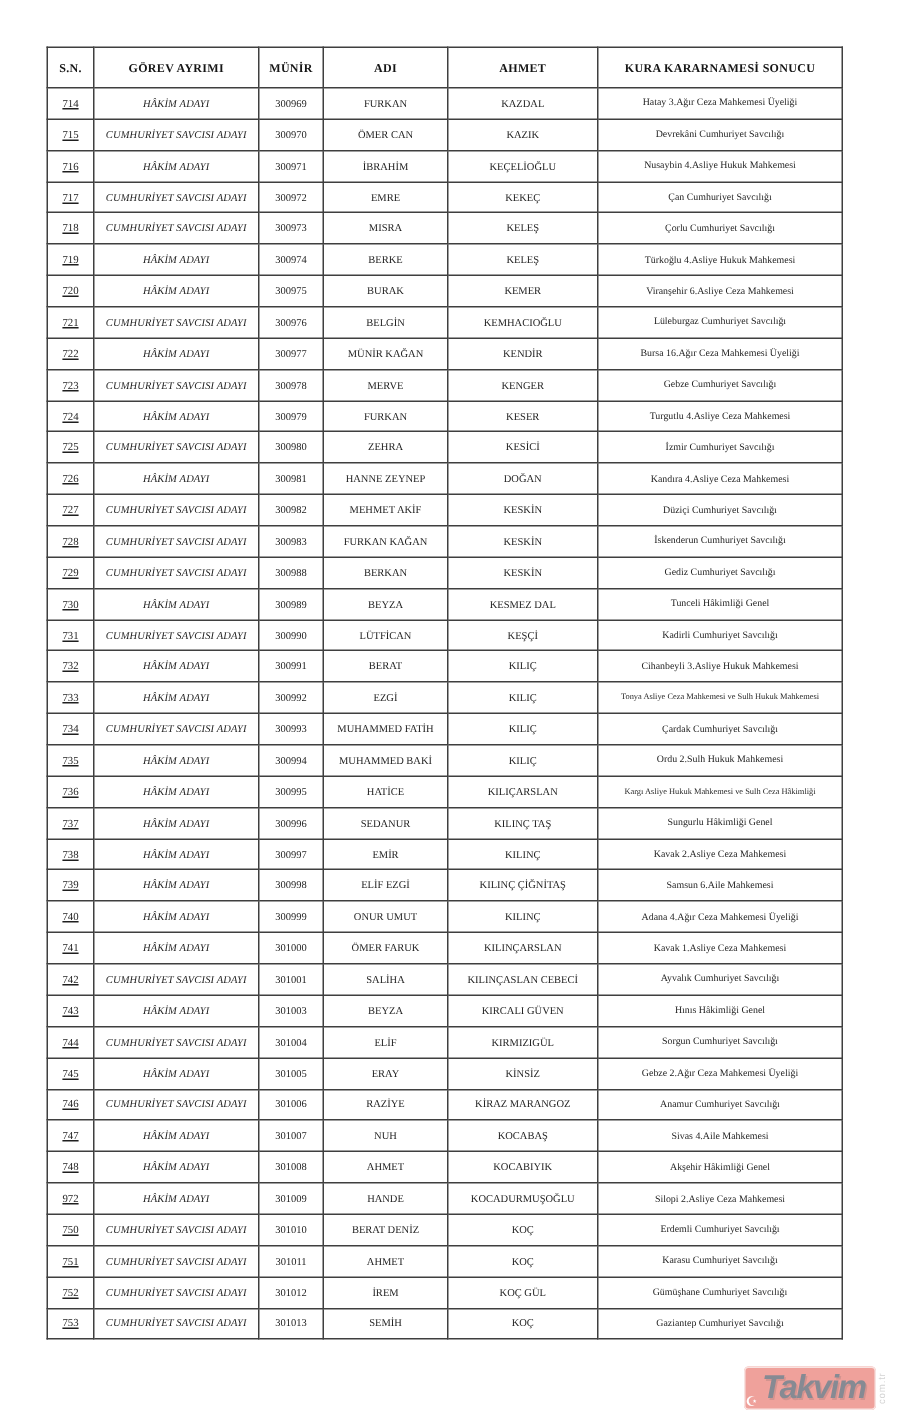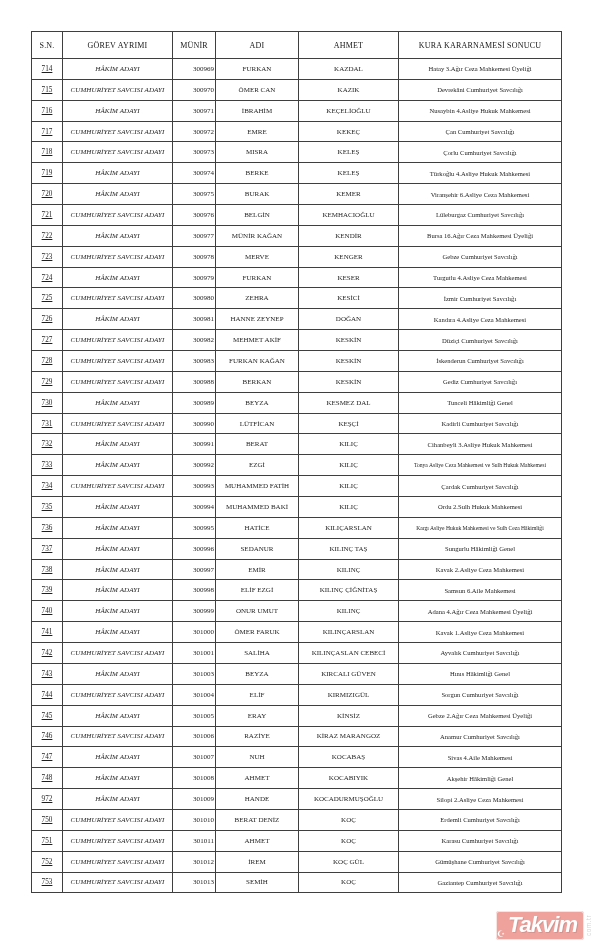--- a/index.html
+++ b/index.html
@@ -25,29 +25,29 @@
     text-align: center;
     vertical-align: middle;
     overflow: hidden;
     white-space: nowrap;
     padding: 0 1px;
     color: #1f1f1f;
   }
   .doc-table thead th {
     height: 27px;
     font-size: 8px;
-    font-weight: normal;
+    font-weight: bold;
     letter-spacing: 0.2px;
     color: #161616;
   }
   .doc-table tbody tr { height: 20.87px; }
   .doc-table td { font-size: 7px; }
   .doc-table td.c0 { font-size: 7.2px; text-decoration: underline; }
   .doc-table td.c1 { font-size: 7px; letter-spacing: 0.1px; font-style: italic; }
-  .doc-table td.c2 { font-size: 7px; text-align: right; }
+  .doc-table td.c2 { font-size: 7px; }
   .doc-table td.c3, .doc-table td.c4 { font-size: 7px; }
   .doc-table td.c5 { font-size: 6.6px; }
   .doc-table td.c5.small { font-size: 5.6px; }
 
   
   .wm-wrap {
     position: absolute;
     right: 8px;
     bottom: 2px;
     display: flex;
@@ -63,21 +63,21 @@
     display: flex;
     align-items: center;
     box-shadow: 0 0 0 1px #f3c9c4 inset;
   }
   .wm-logo .wm-text {
     font-family: "Liberation Sans", "DejaVu Sans", sans-serif;
     font-weight: bold;
     font-style: italic;
     font-size: 22px;
     line-height: 1;
-    color: #ffffff;
+    color: #0f172a;
     letter-spacing: -1px;
     text-shadow: 1px 1px 0 #a82b22;
     text-align: right;
   }
   .wm-flag {
     position: absolute;
     left: 1px;
     bottom: 1px;
     font-size: 9px;
     font-style: normal;

